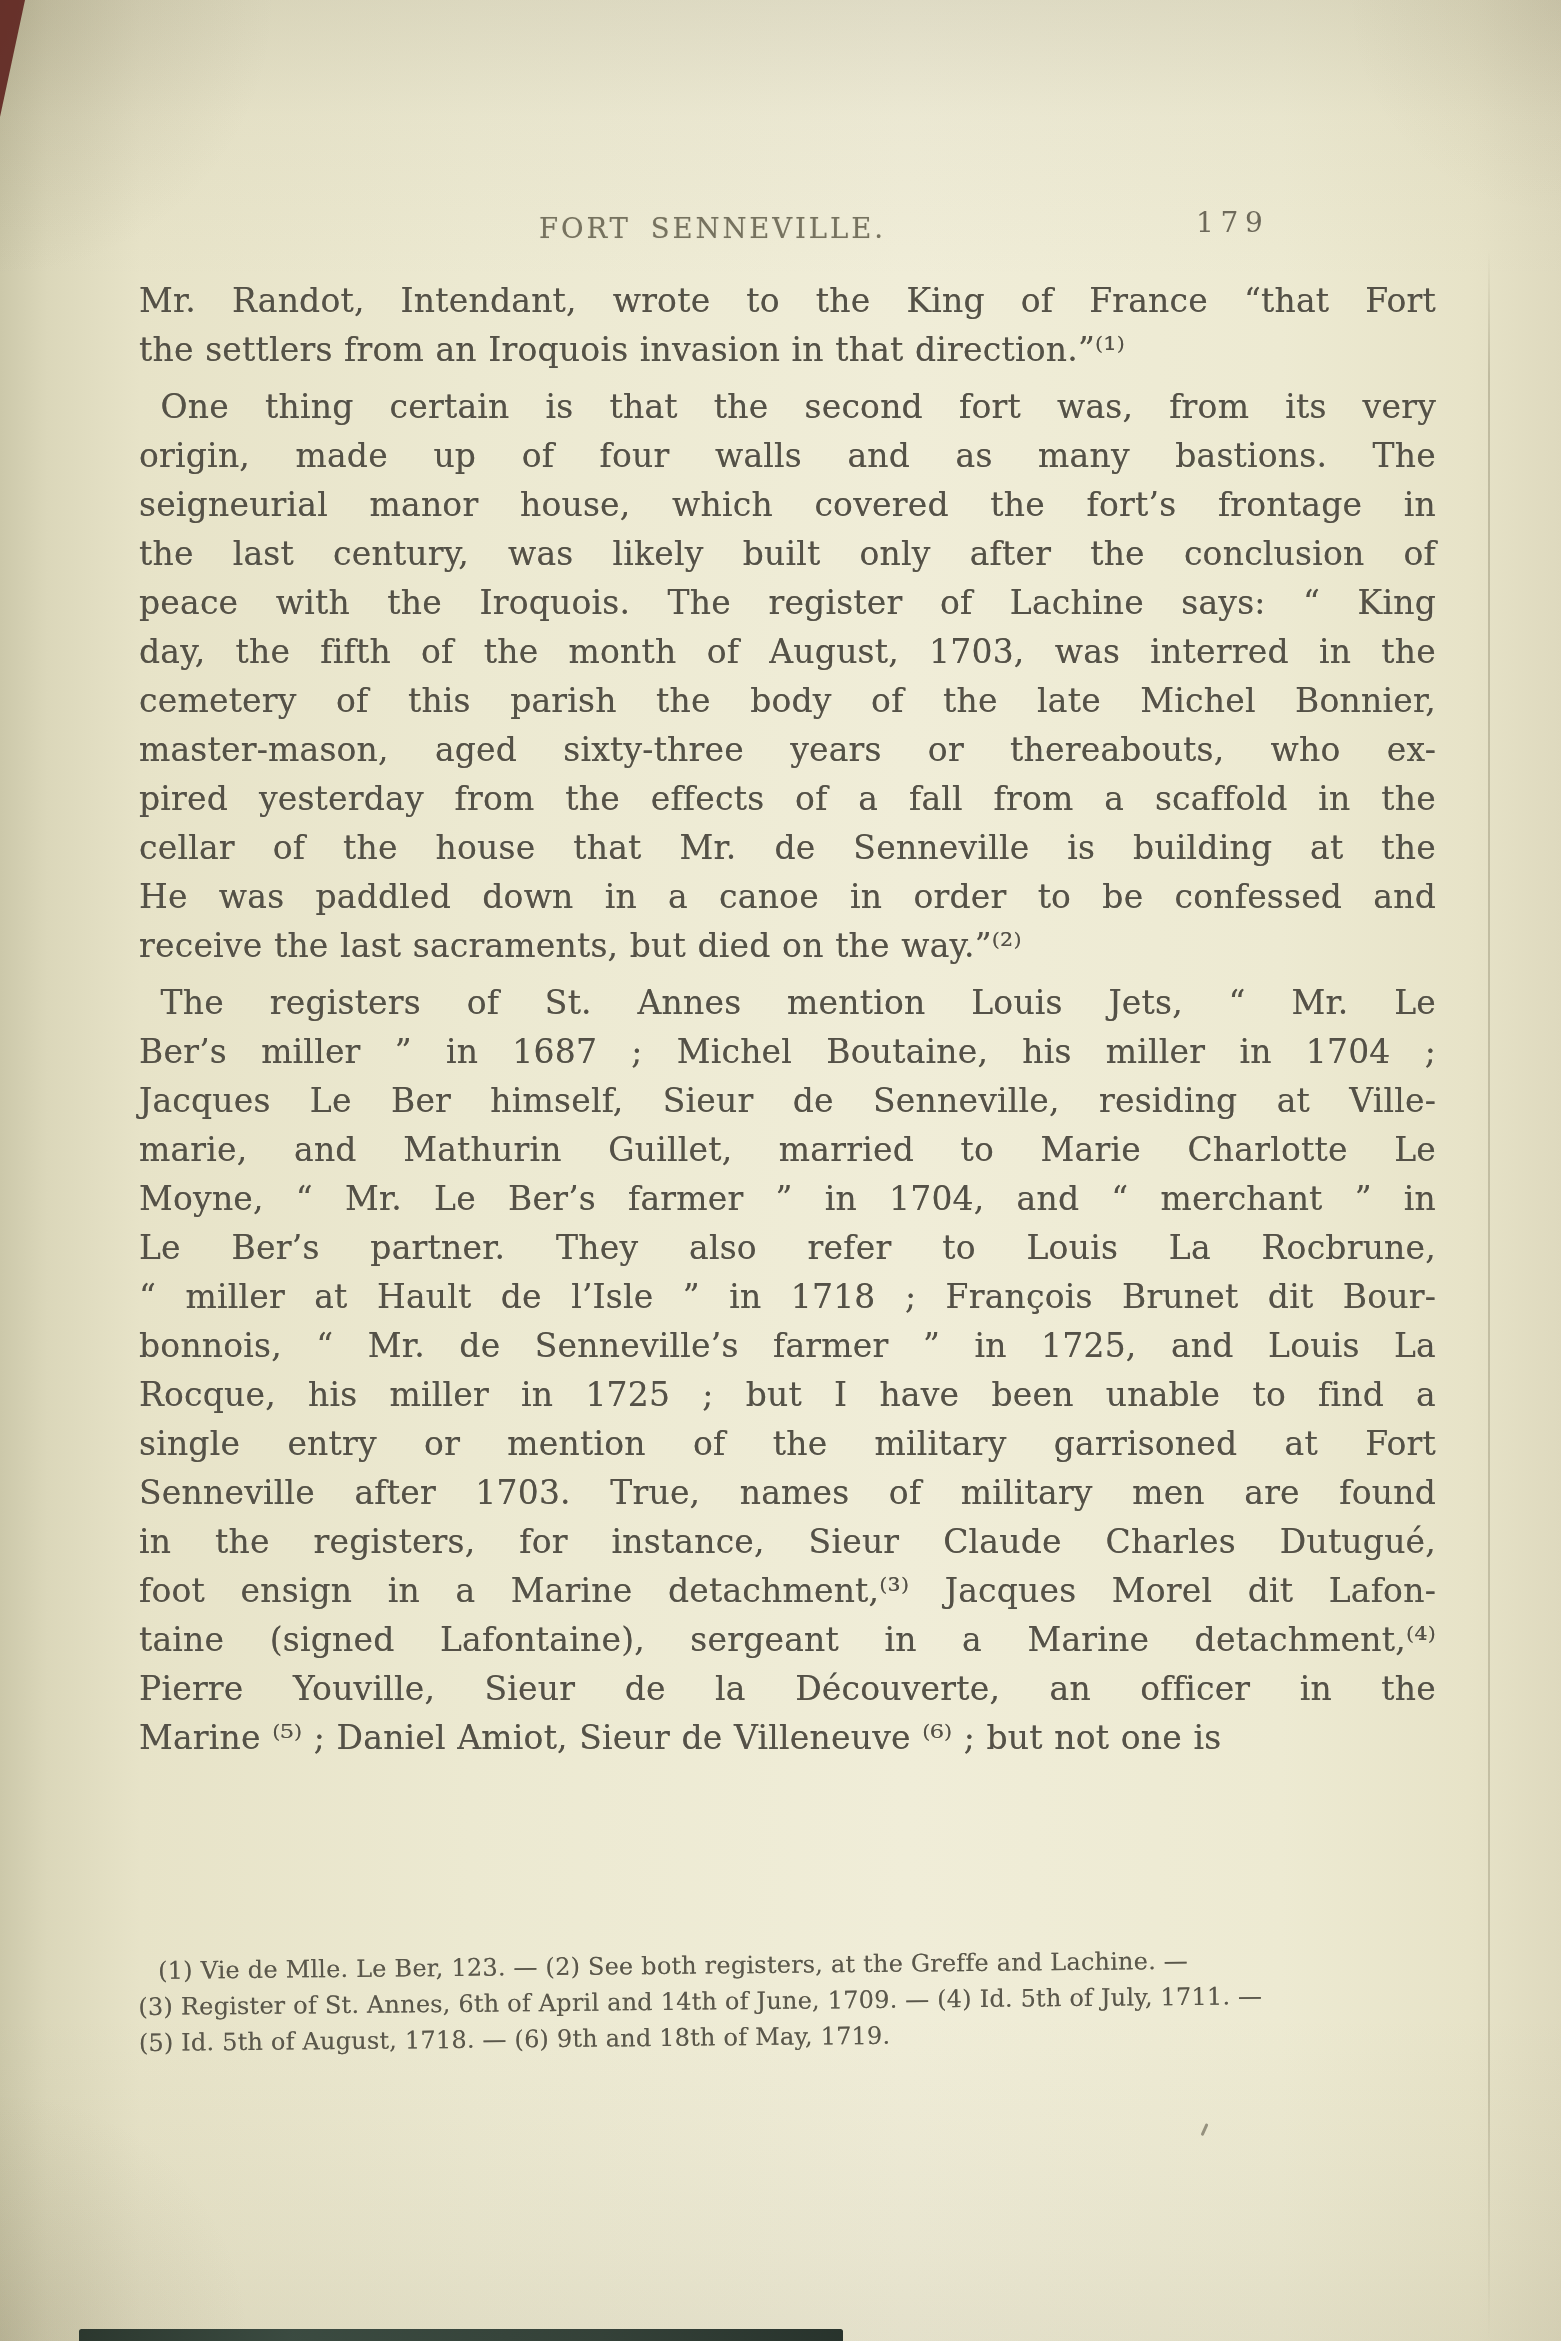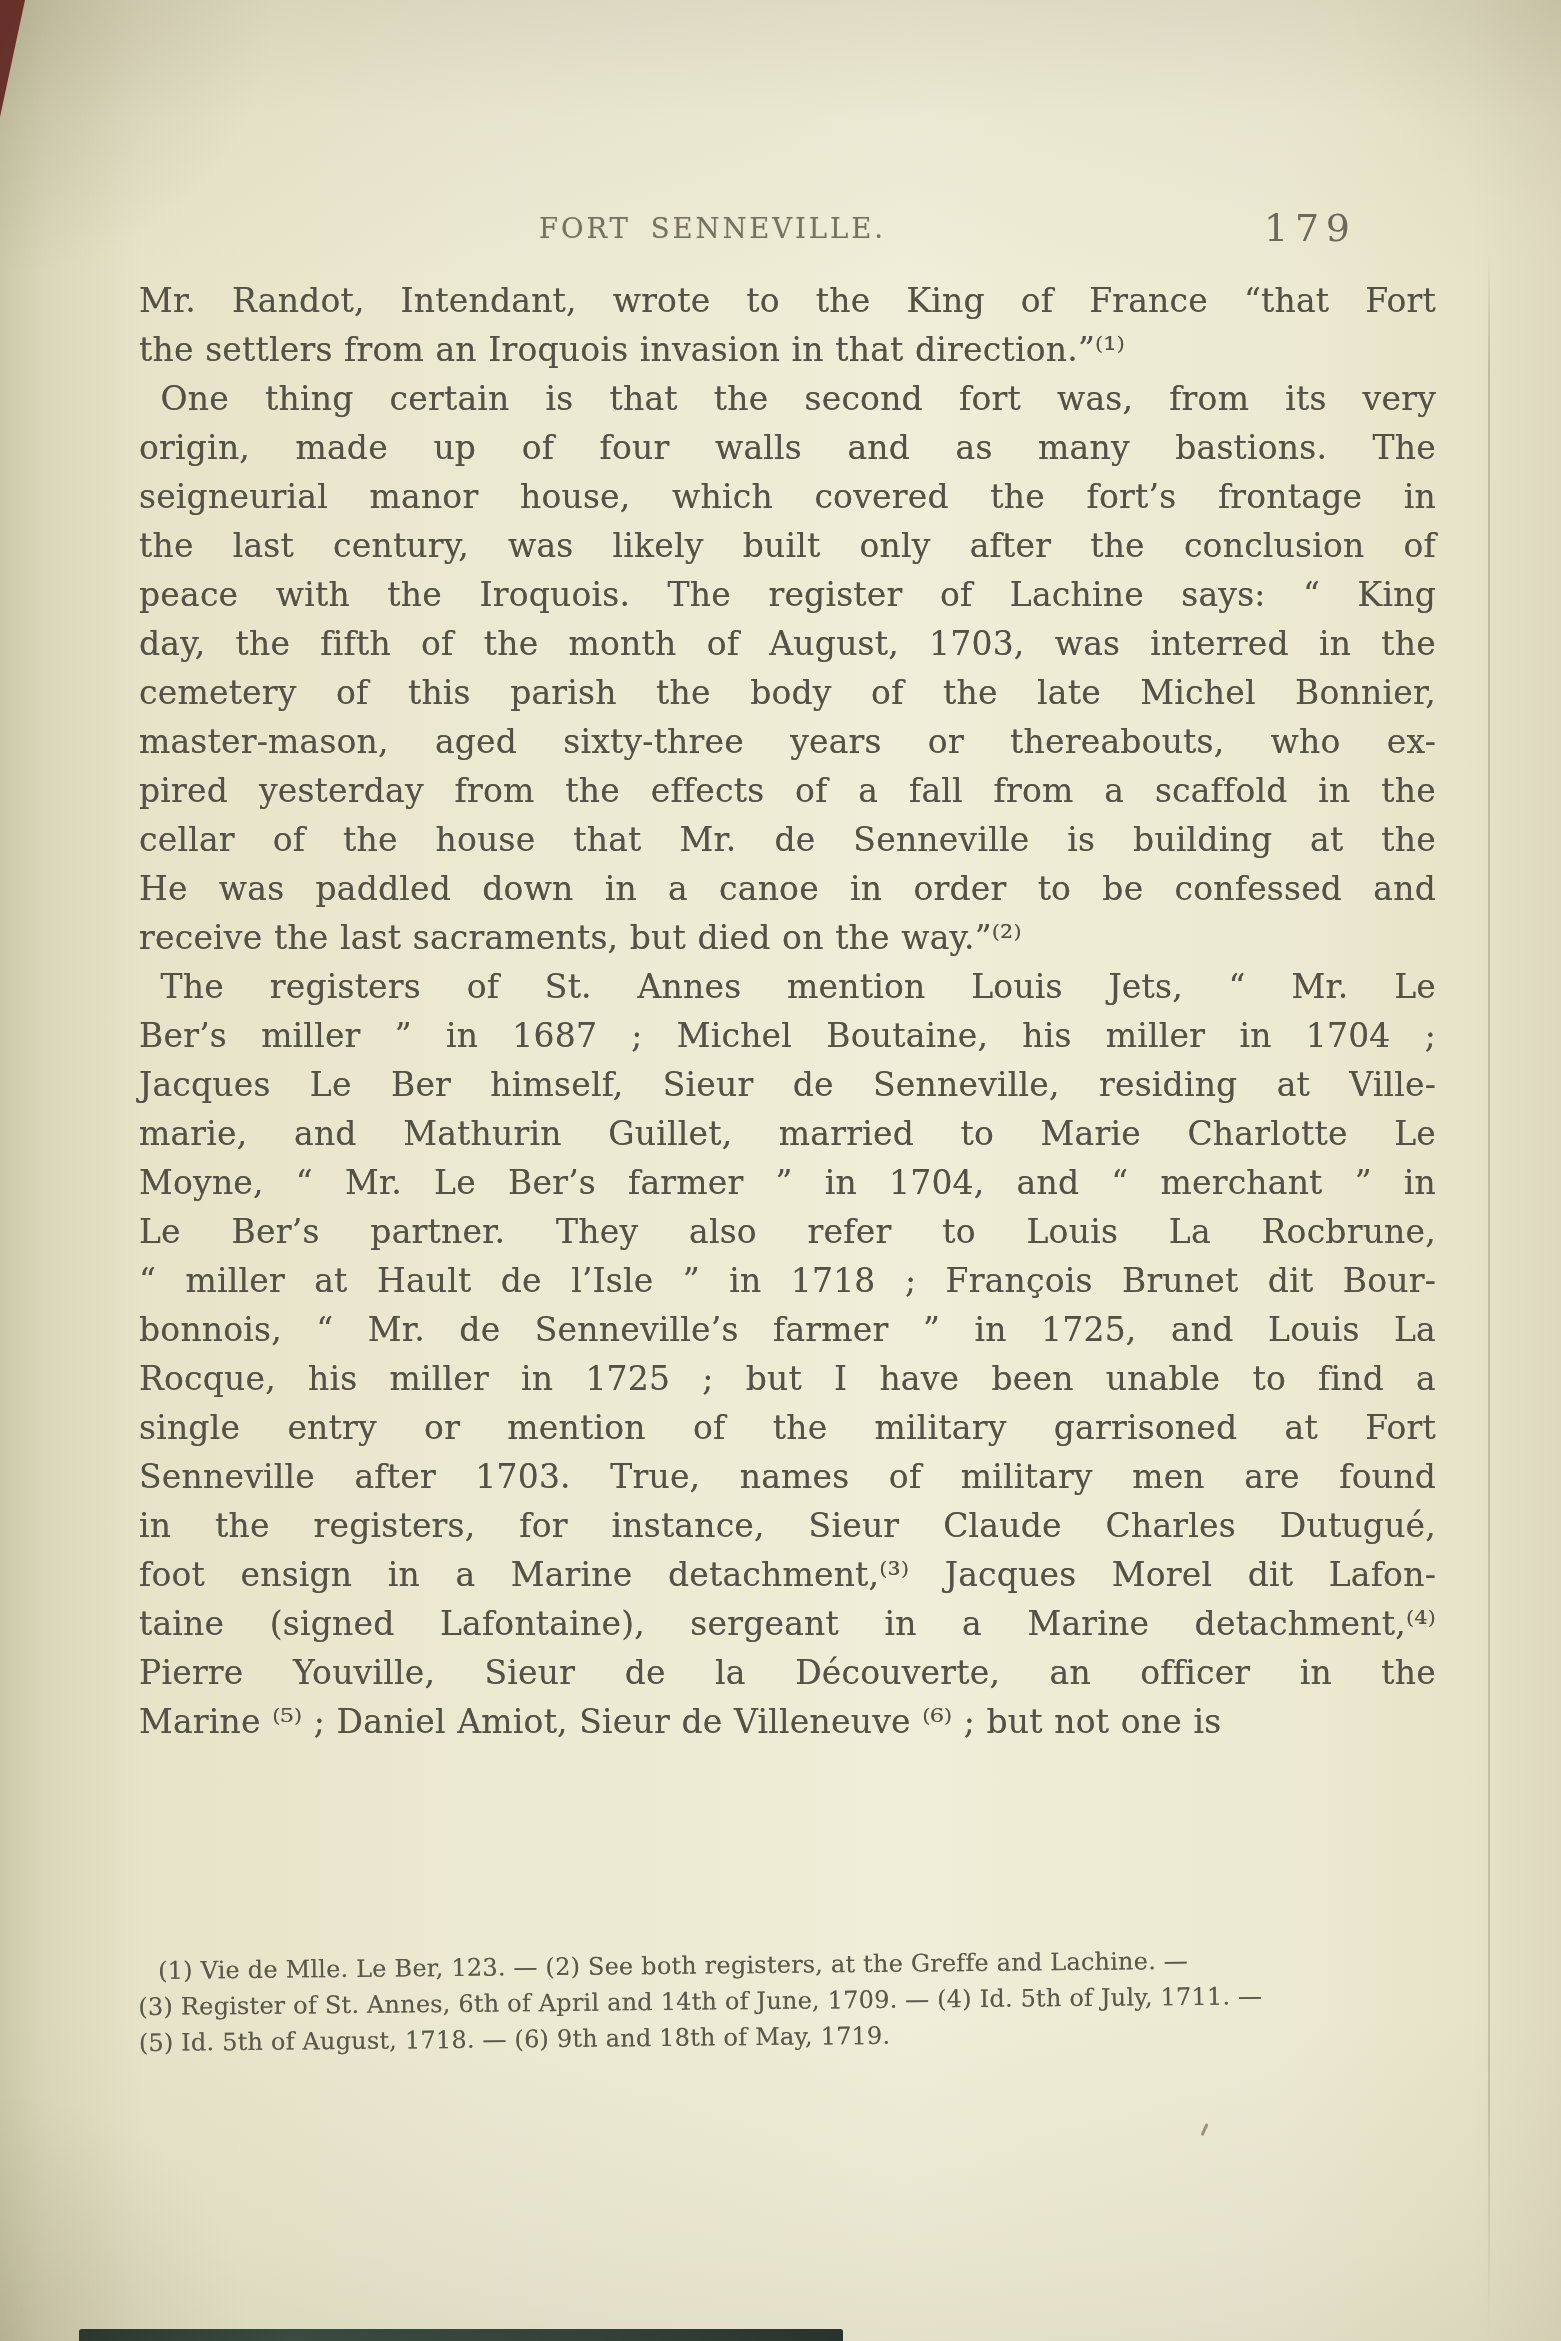--- a/index.html
+++ b/index.html
@@ -54,23 +54,23 @@
     top: 212px;
     font-size: 27.5px;
     letter-spacing: 2.9px;
     word-spacing: 8.3px;
     color: #76725f;
     white-space: nowrap;
     text-shadow: 0 0 0.8px rgba(118,114,95,0.4);
   }
   .page-number {
     position: absolute;
-    left: 1264px;
+    left: 1196px;
     top: 206px;
-    font-size: 38px;
+    font-size: 28px;
     letter-spacing: 6.7px;
     color: #6d695a;
     white-space: nowrap;
   }
 
   
   .text-block {
     position: absolute;
     left: 139px;
     top: 276px;
@@ -81,21 +81,21 @@
     letter-spacing: 0.2px;
     word-spacing: 0.8px;
     text-shadow: 0 0 0.5px rgba(72,69,58,0.55);
   }
   .ln {
     height: 49px;
     white-space: normal;
     text-align: justify;
     text-align-last: justify;
   }
-  .ln.first { text-indent: 21.6px; }
+  .ln.first { text-indent: 21.6px; margin-top: 8px; }
   .ln.end {
     text-align: left;
     text-align-last: left;
   }
 
   
   .footnotes {
     position: absolute;
     left: 139px;
     top: 1953px;

